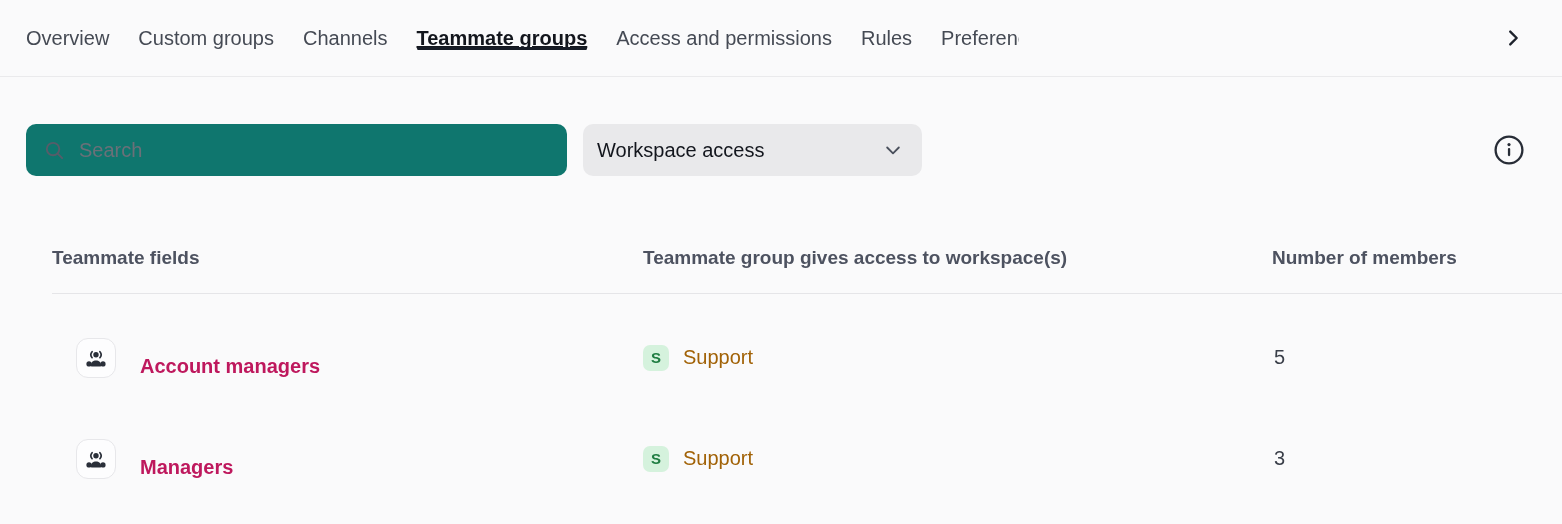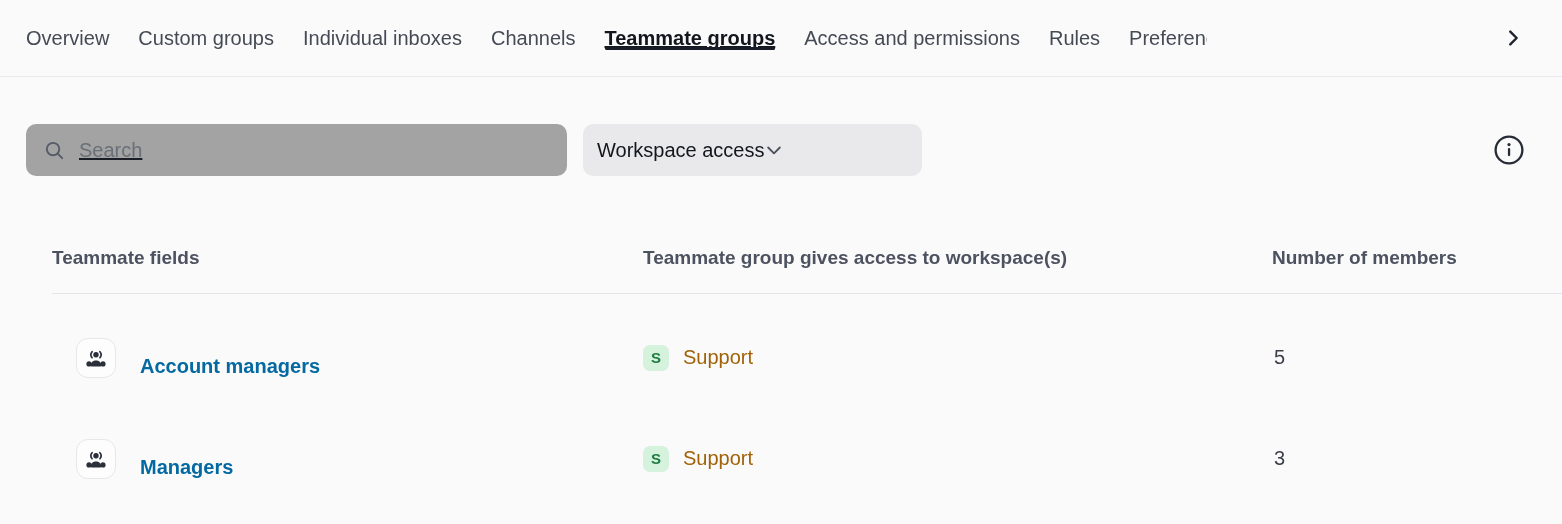--- a/index.html
+++ b/index.html
@@ -65,27 +65,26 @@
   .toolbar {
     margin-top:47px;
     padding-left:26px;
     padding-right:36px;
     display:flex;
     align-items:center;
   }
   .searchbox {
     width:541px;
     height:52px;
-    background:#a3a3a3;
+    background:#0f766e;
     border-radius:10px;
     display:flex;
     align-items:center;
     padding-left:17px;
     gap:13px;
-    text-decoration:underline;
   }
   .searchbox input {
     flex:1;
     border:none;
     background:transparent;
     outline:none;
     font-family:"Liberation Sans", sans-serif;
     font-size:20px;
     color:#1a1e26;
     height:100%;
@@ -93,21 +92,21 @@
   .searchbox input::placeholder { color:#6a7078; opacity:1; }
   .filter-btn {
     margin-left:16px;
     width:339px;
     height:52px;
     background:#e9e9eb;
     border:none;
     border-radius:10px;
     display:flex;
     align-items:center;
-    justify-content:flex-start;
+    justify-content:space-between;
     padding:0 19px 0 14px;
     font-family:"Liberation Sans", sans-serif;
     font-size:20px;
     color:#13161d;
     cursor:pointer;
   }
   .info-btn {
     margin-left:auto;
     width:34px; height:34px;
     background:transparent; border:none; cursor:pointer;
@@ -147,42 +146,41 @@
     padding-left:24px;
   }
   .group-icon-tile {
     width:40px; height:40px;
     background:#fdfdfe;
     border:1px solid #e7e7ea;
     border-radius:12px;
     display:flex; align-items:center; justify-content:center;
     flex:0 0 auto;
   }
-  .group-name { font-size:20px; font-weight:700; color:#0369a1;margin-top:18px; }
+  .group-name { font-size:20px; font-weight:700; color:#be185d;margin-top:18px; }
   .cell-workspace { display:flex; align-items:center; gap:14px; }
   .ws-badge {
     width:26px; height:26px;
     background:#d5f2dd;
     border-radius:7px;
     display:flex; align-items:center; justify-content:center;
     font-size:15px; font-weight:700;
     color:#1e7c41;
     flex:0 0 auto;
   }
   .ws-name { font-size:20px; color:#a16207; }
   .cell-members { font-size:20px; color:#3a3f49; padding-left:2px; }
   svg { display:block; }
 </style>
 </head>
 <body>
 
 <nav class="tabbar">
   <div class="tab">Overview</div>
   <div class="tab">Custom groups</div>
-  <div class="tab">Individual inboxes</div>
   <div class="tab">Channels</div>
   <div class="tab active">Teammate groups</div>
   <div class="tab">Access and permissions</div>
   <div class="tab">Rules</div>
   <div class="tab truncated">Preferences</div>
   <div class="tab-fade"></div>
   <button class="tab-overflow-btn">
     <span>
       <svg width="22" height="22" viewBox="0 0 24 24" fill="none" stroke="#1d222c" stroke-width="2.6" stroke-linecap="round" stroke-linejoin="round">
         <path d="M9 5 L16 12 L9 19"></path>

